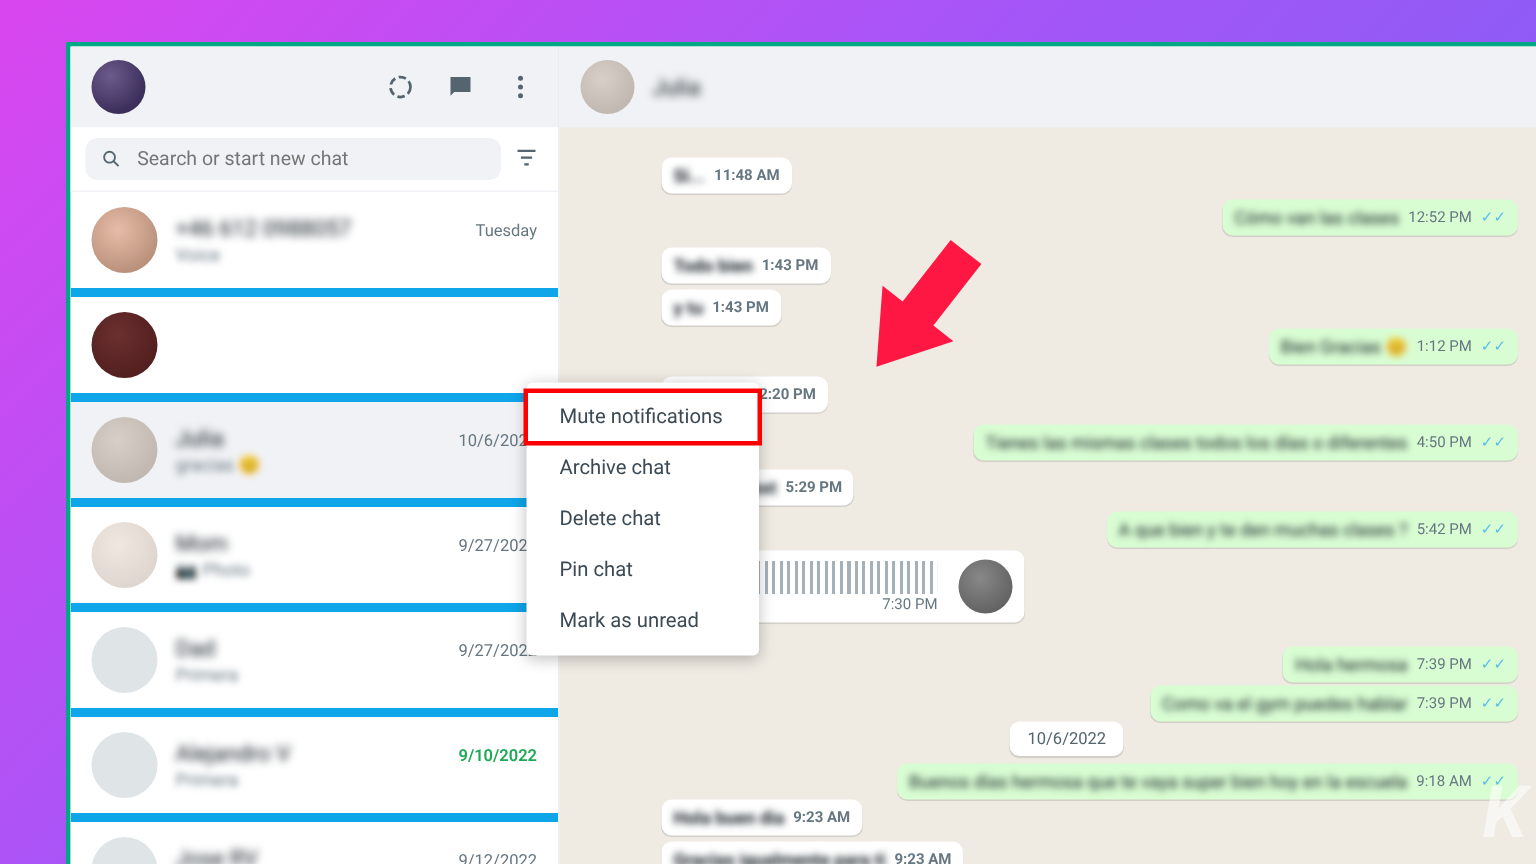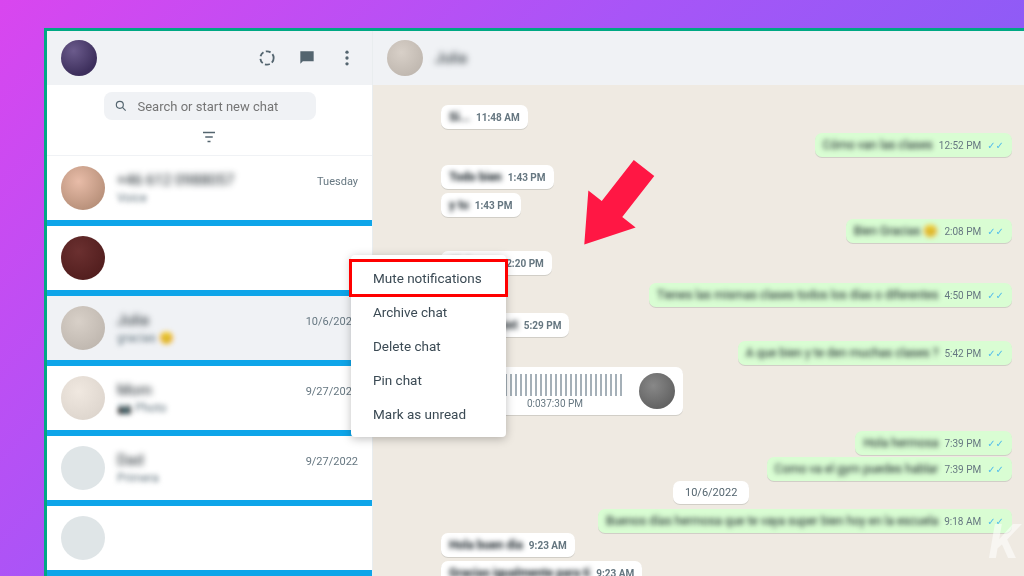--- a/index.html
+++ b/index.html
@@ -3,21 +3,21 @@
 <meta charset="utf-8">
 <style>
 * { margin: 0; padding: 0; box-sizing: border-box; font-family: -apple-system, BlinkMacSystemFont, "Segoe UI", Roboto, Helvetica, Arial, sans-serif; }
 body { width: 1024px; height: 576px; overflow: hidden; background: linear-gradient(135deg, #d946ef 0%, #a855f7 40%, #8b5cf6 70%, #2563eb 100%); position: relative; }
 .window { position: absolute; top: 28px; left: 44px; right: 0; bottom: 0; background: #fff; border: 3px solid #00a884; border-bottom: none; border-right: none; display: flex; overflow: hidden; }
 .sidebar { width: 326px; background: #fff; border-right: 1px solid #e9edef; display: flex; flex-direction: column; }
 .sb-header { height: 54px; background: #f0f2f5; display: flex; align-items: center; padding: 0 14px; }
 .avatar { width: 36px; height: 36px; border-radius: 50%; background: radial-gradient(circle at 35% 30%, #6b5b8c, #3d2f5c 70%); }
 .sb-header .spacer { flex: 1; }
 .sb-icon { width: 22px; height: 22px; margin-left: 18px; color: #54656f; display: flex; align-items: center; justify-content: center; }
-.search-row { padding: 7px 10px; background: #fff; display: flex; align-items: center; gap: 8px; border-bottom: 1px solid #f0f2f5; flex-direction: column; }
+.search-row { padding: 7px 10px; background: #fff; display: flex; align-items: center; gap: 8px; border-bottom: 1px solid #f0f2f5; }
 .search-box { flex: 1; background: #f0f2f5; border-radius: 8px; display: flex; align-items: center; padding: 6px 10px; }
 .search-box input { border: none; background: transparent; outline: none; font-size: 13px; color: #667781; width: 100%; }
 .filter-icon { width: 20px; height: 20px; color: #54656f; }
 .chat-list { flex: 1; overflow: hidden; }
 .chat-item { display: flex; align-items: center; padding: 10px 14px; border-bottom: 6px solid #0ea5e9; cursor: pointer; position: relative; }
 .chat-item.selected { background: #f0f2f5; }
 .chat-item .av { width: 44px; height: 44px; border-radius: 50%; background: #dfe5e7; margin-right: 12px; flex-shrink: 0; }
 .chat-item .av.c1 { background: radial-gradient(circle at 40% 35%, #e8bca8, #a8826b); }
 .chat-item .av.c2 { background: radial-gradient(circle at 40% 35%, #6b3030, #4a1818); }
 .chat-item .av.c3 { background: radial-gradient(circle at 40% 35%, #d8d0c8, #b8b0a8); }
@@ -137,20 +137,27 @@
           <div class="chat-body">
             <div class="chat-top">
               <div class="chat-name">Dad</div>
               <div class="chat-time">9/27/2022</div>
             </div>
             <div class="chat-preview">Primera</div>
           </div>
         </div>
         <div class="chat-item">
           <div class="av c5"></div>
+          <div class="chat-body">
+            <div class="chat-top">
+              <div class="chat-name">Alejandro V</div>
+              <div class="chat-time unread">9/10/2022</div>
+            </div>
+            <div class="chat-preview">Primera</div>
+          </div>
         </div>
         <div class="chat-item">
           <div class="av c5"></div>
           <div class="chat-body">
             <div class="chat-top">
               <div class="chat-name">Jose RV</div>
               <div class="chat-time">9/12/2022</div>
             </div>
             <div class="chat-preview">✓ ● Sticker</div>
           </div>
@@ -194,21 +201,21 @@
           <span class="txt">Gracias igualmente para ti</span>
           <span class="ts">9:23 AM</span>
         </div>
         <div class="msg out" style="top: 48px; right: 12px;">
           <span class="txt">Cómo van las clases</span>
           <span class="ts">12:52 PM</span>
           <span class="tick">✓✓</span>
         </div>
         <div class="msg out" style="top: 134px; right: 12px;">
           <span class="txt">Bien Gracias 😊</span>
-          <span class="ts">2:08 PM</span>
+          <span class="ts">1:12 PM</span>
           <span class="tick">✓✓</span>
         </div>
         <div class="msg out" style="top: 198px; right: 12px;">
           <span class="txt">Tienes las mismas clases todos los días o diferentes</span>
           <span class="ts">4:50 PM</span>
           <span class="tick">✓✓</span>
         </div>
         <div class="msg out" style="top: 256px; right: 12px;">
           <span class="txt">A que bien y te den muchas clases ?</span>
           <span class="ts">5:42 PM</span>
@@ -226,21 +233,21 @@
         </div>
         <div class="msg out" style="top: 424px; right: 12px;">
           <span class="txt">Buenos días hermosa que te vaya super bien hoy en la escuela</span>
           <span class="ts">9:18 AM</span>
           <span class="tick">✓✓</span>
         </div>
         <div class="voice-msg" style="top: 282px; left: 68px;">
           <div class="play"></div>
           <div style="display:flex;flex-direction:column;gap:2px">
             <div class="wave"></div>
-            <div style="display:flex;justify-content:center">
+            <div style="display:flex;justify-content:space-between">
               <span class="vts">0:03</span>
               <span class="vts">7:30 PM</span>
             </div>
           </div>
           <div class="vav"></div>
         </div>
       </div>
   </div>
 
   <div class="context-menu" id="ctx" style="top:224px; left:304px; width:155px">

